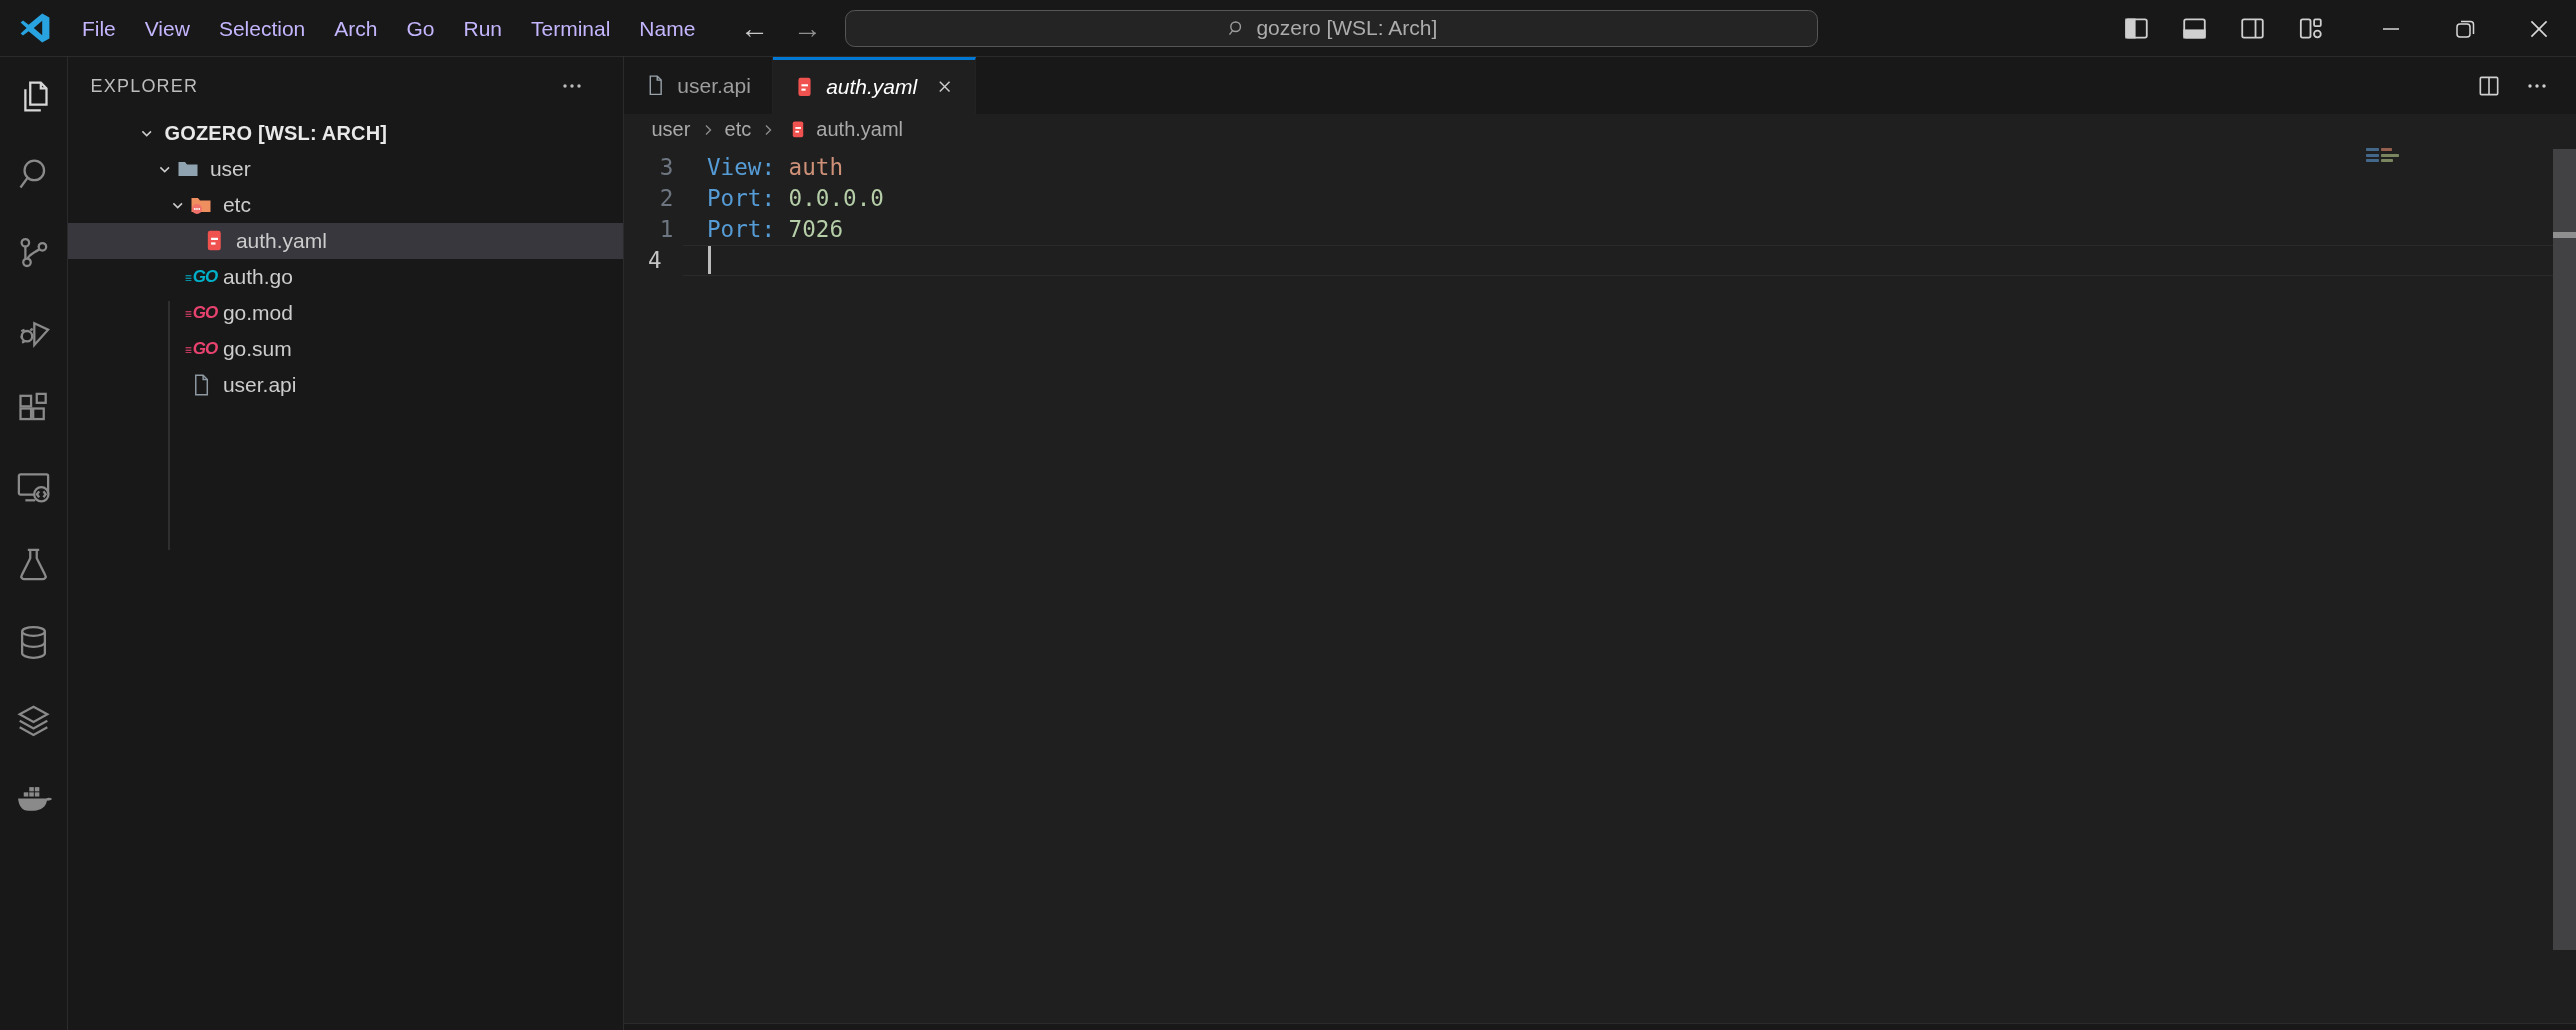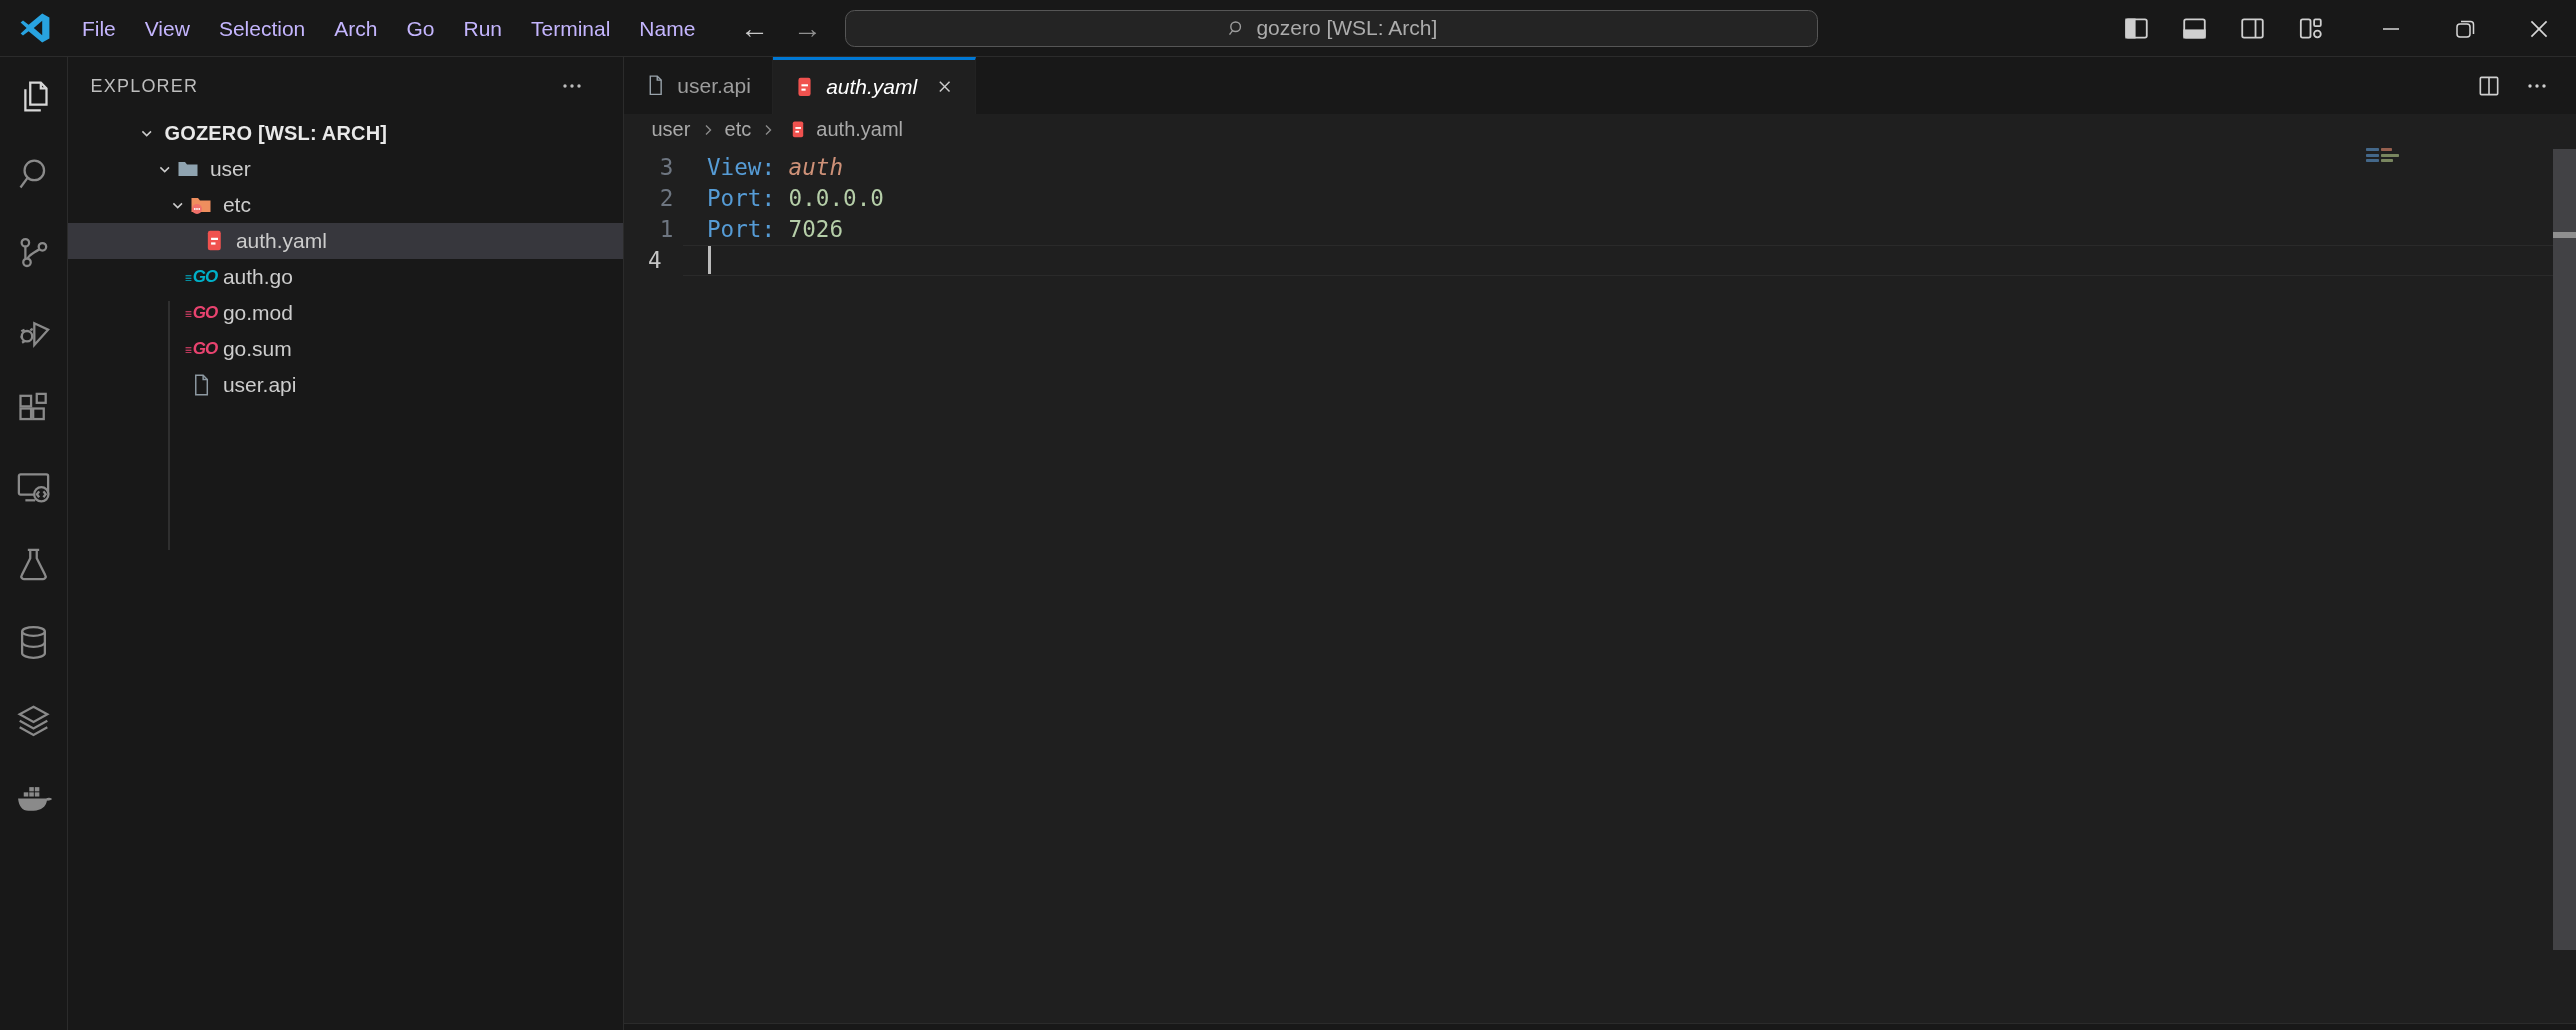--- a/index.html
+++ b/index.html
@@ -73,21 +73,21 @@
   .bc-sep { display:flex; margin:0 1.6px; }
   .bc-icon { margin:0 3.2px; display:flex; }
 
   .code { flex:1; background:#1f1f1f; padding-top:6.5px;
           font-family:"DejaVu Sans Mono", monospace; font-size:22.6px; position:relative; }
   .cl { height:31px; display:flex; align-items:center; position:relative; }
   .gut { width:59px; flex-shrink:0; text-align:right; padding-right:9.7px;
          color:#6e7681; font-size:22.6px; }
   .cl-cur .gut { text-align:left; padding-left:24px; color:#c6c6c6; }
   .ltext { padding-left:24px; white-space:pre; }
-  .key { color:#569cd6; } .val-str { color:#ce9178;font-style:italic; } .val-num { color:#b5cea8; }
+  .key { color:#569cd6; } .val-str { color:#ce9178; } .val-num { color:#b5cea8; }
   .curline-box { position:absolute; left:59px; right:22.6px; top:0; bottom:0;
                  border-top:1.6px solid #2a2a2a; border-bottom:1.6px solid #2a2a2a; }
   .cursor-caret { position:absolute; left:84px; top:1.6px; width:3.2px; height:27.5px;
                   background:#bbbbbb; }
 
   
   .minimap { position:absolute; left:1742px; top:91px; }
   .mm-row { display:flex; gap:2.4px; height:3.2px; margin-bottom:2.4px; }
   .mm-seg { height:3.2px; border-radius:0.8px; }
   .mm-blue { background:#44688a; } .mm-salmon { background:#96604f; }

